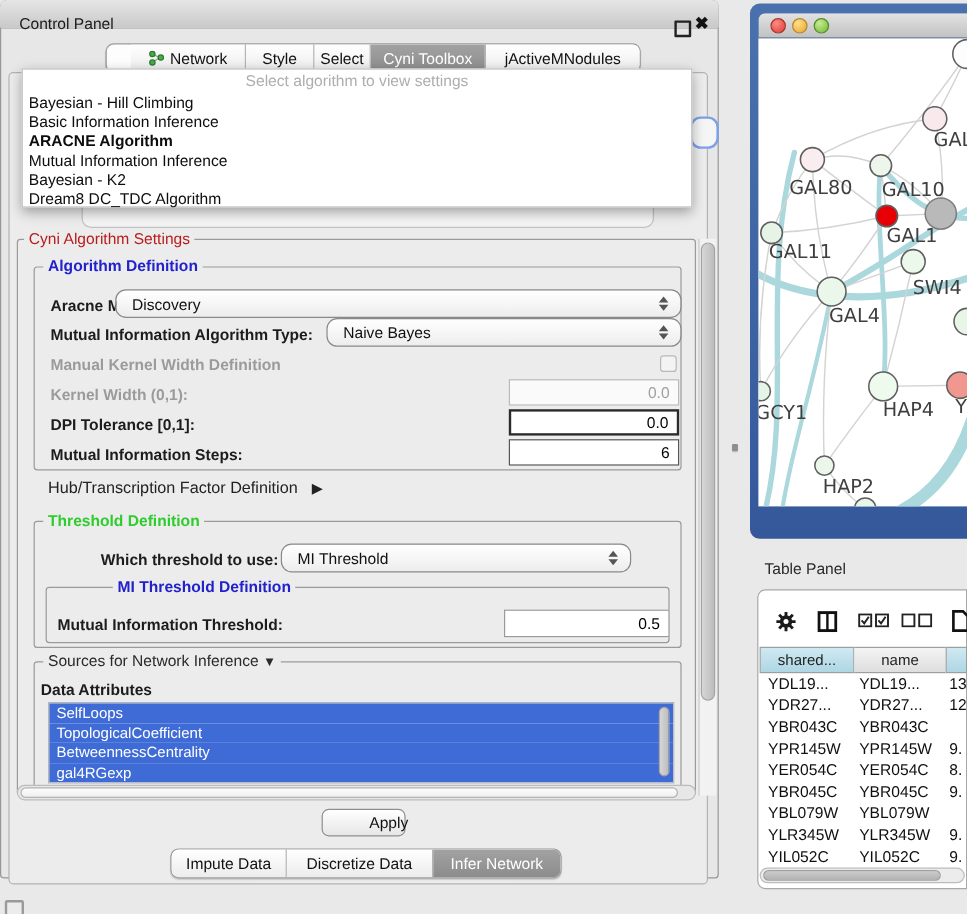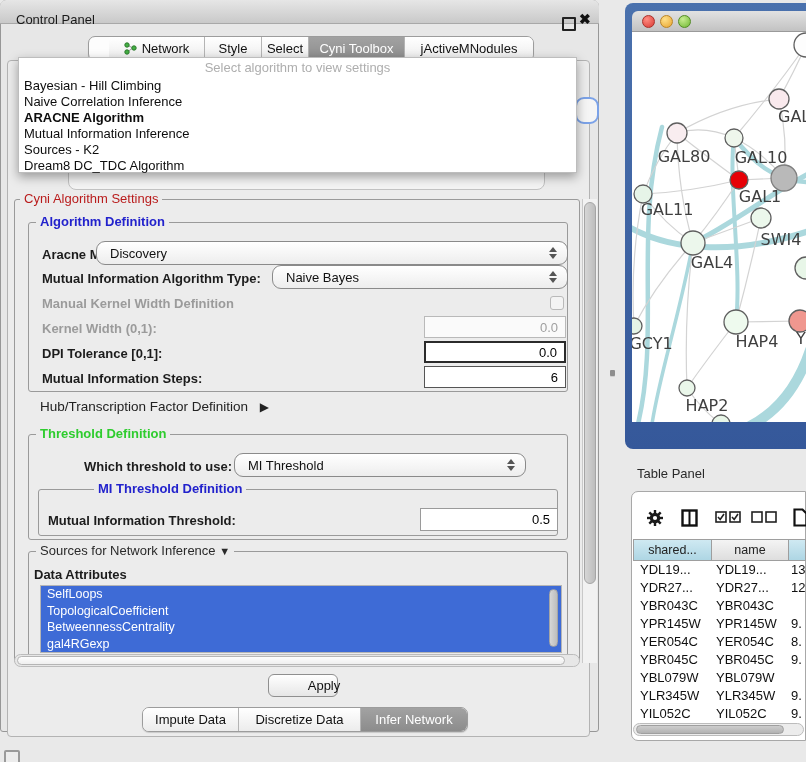--- a/index.html
+++ b/index.html
@@ -230,24 +230,24 @@
       <span>Discretize Data</span>
     </div>
     <div class="tab sel" style="width:107px;">
       <span>Infer Network</span>
     </div>
   </div>
 
   <div class="abs dd">
     <div class="dd-hint">Select algorithm to view settings</div>
     <div class="dd-item">Bayesian - Hill Climbing</div>
-    <div class="dd-item">Naive Correlation Inference</div>
+    <div class="dd-item">Basic Information Inference</div>
     <div class="dd-item b">ARACNE Algorithm</div>
     <div class="dd-item">Mutual Information Inference</div>
-    <div class="dd-item">Sources - K2</div>
+    <div class="dd-item">Bayesian - K2</div>
     <div class="dd-item">Dream8 DC_TDC Algorithm</div>
   </div>
 
   <div class="abs split-dot"></div>
 
   <div class="abs net-frame"></div>
   <div class="abs net-titlebar">
     <span class="tl tl-red"></span>
     <span class="tl tl-yellow"></span>
     <span class="tl tl-green"></span>

